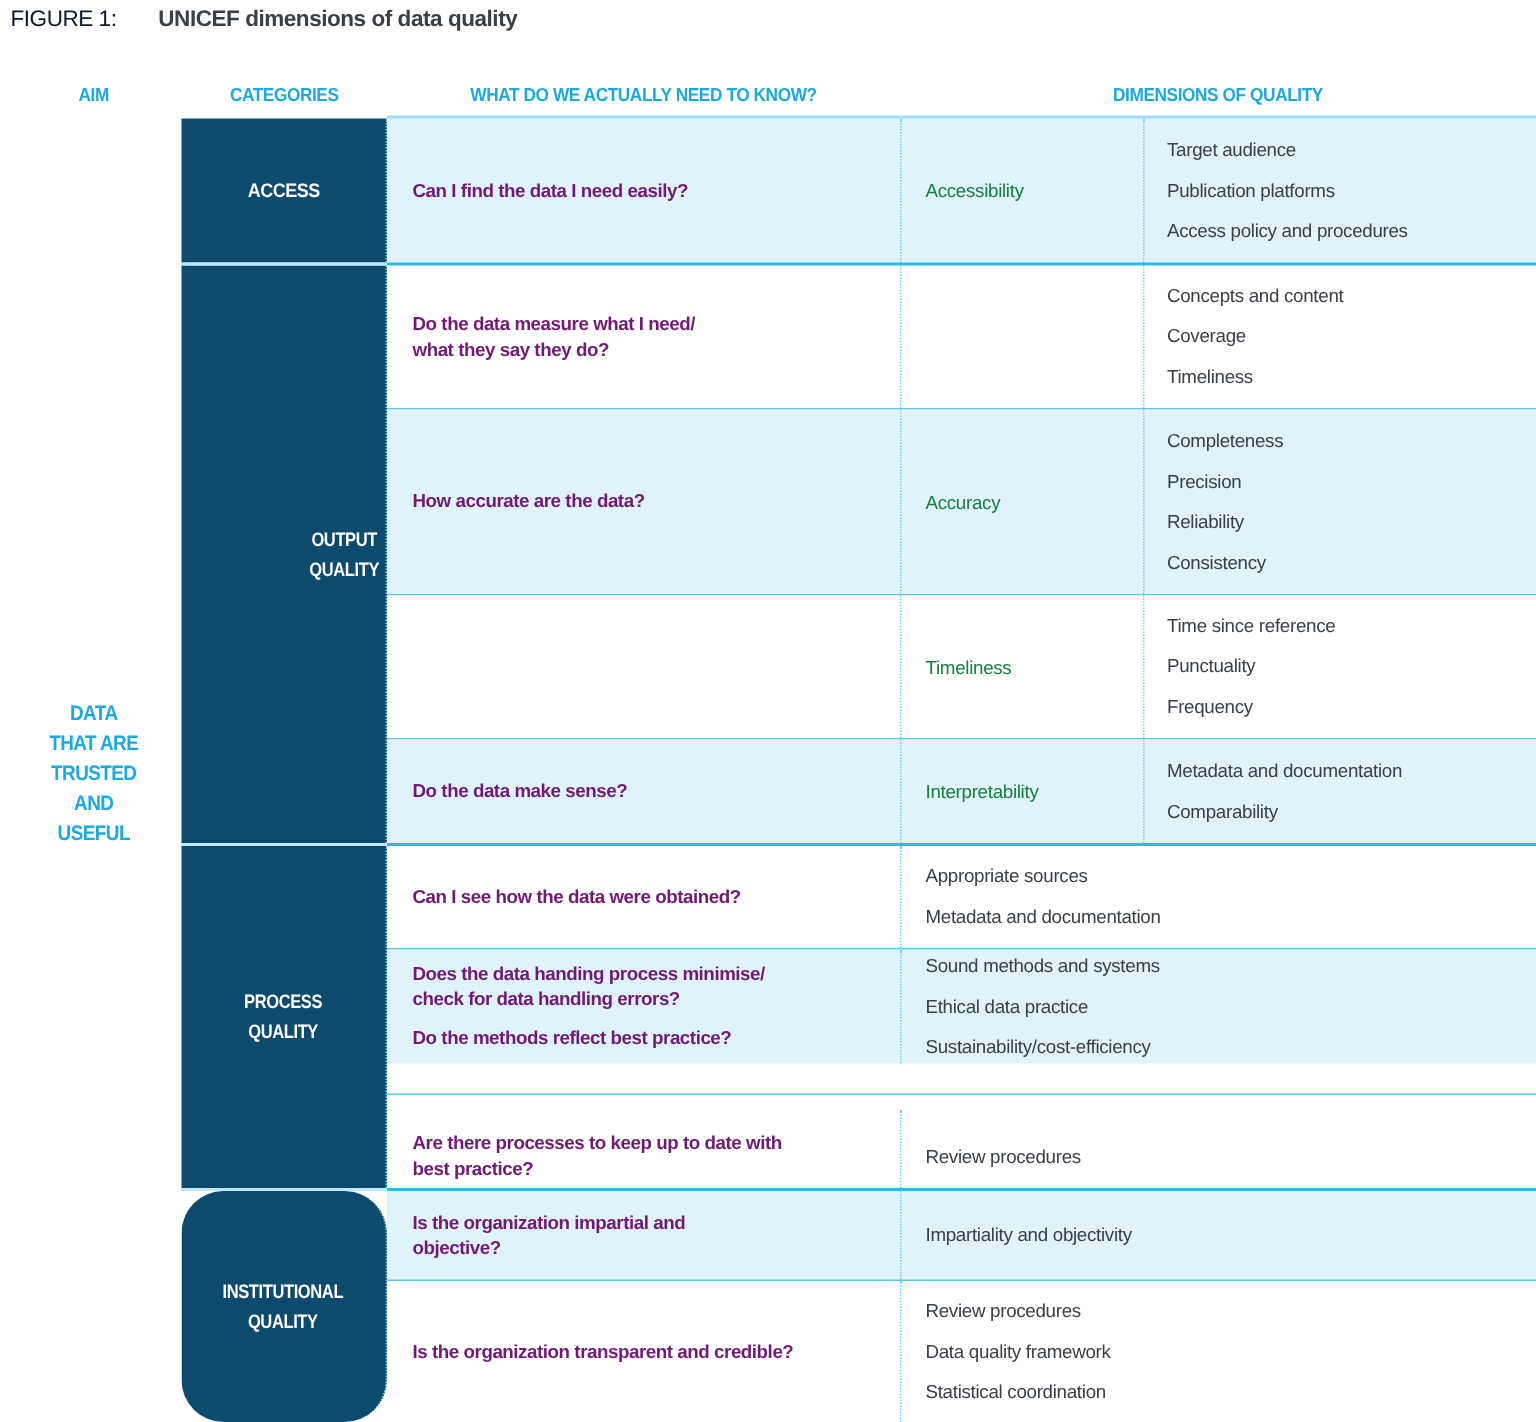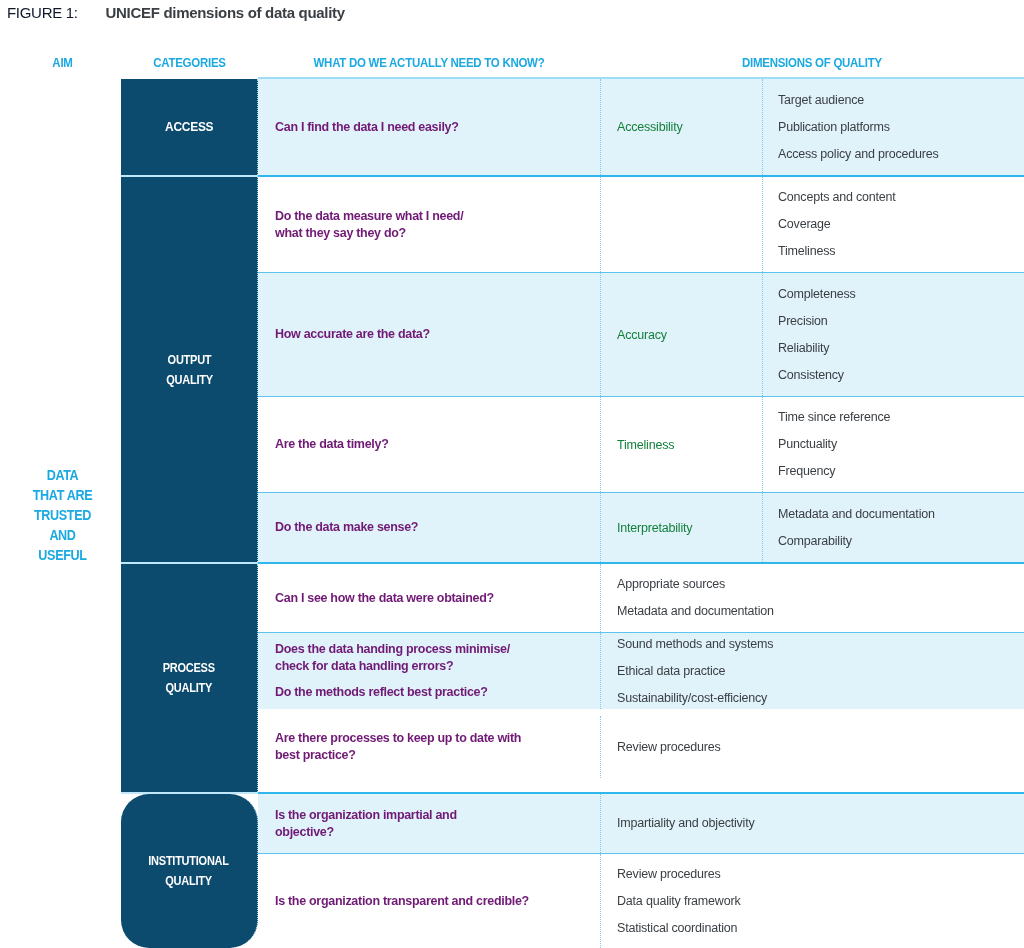--- a/index.html
+++ b/index.html
@@ -63,21 +63,21 @@
   <div class="vdiv1"></div>
   <div class="dim">Accessibility</div>
   <div class="vdiv2"></div>
   <div class="subs">
     <div>Target audience</div>
     <div>Publication platforms</div>
     <div>Access policy and procedures</div>
   </div>
 </div>
 
-<div class="cat" style="top:177px;height:385px;">
+<div class="cat" style="top:177px;height:385px;justify-content:flex-end;">
   <span>
     <span style="display:block">OUTPUT</span>
     <span style="display:block">QUALITY</span>
   </span>
 </div>
 
 <div class="row white" style="top:177px;height:95px;">
   <div class="q">
       <p style="width:210px">Do the data measure what I need/ what they say they do?</p>
     </div>
@@ -101,23 +101,20 @@
   <div class="subs">
     <div>Completeness</div>
     <div>Precision</div>
     <div>Reliability</div>
     <div>Consistency</div>
   </div>
 </div>
 <div class="hline" style="top:396px;"></div>
 
 <div class="row white" style="top:397px;height:95px;">
-  <div class="q">
-      <p>Are the data timely?</p>
-    </div>
   <div class="vdiv1"></div>
   <div class="dim">Timeliness</div>
   <div class="vdiv2"></div>
   <div class="subs">
     <div>Time since reference</div>
     <div>Punctuality</div>
     <div>Frequency</div>
   </div>
 </div>
 <div class="hline" style="top:492px;"></div>
@@ -161,21 +158,21 @@
   </div>
   <div class="vdiv1"></div>
   <div class="wide">
     <div>Sound methods and systems</div>
     <div>Ethical data practice</div>
     <div>Sustainability/cost-efficiency</div>
   </div>
 </div>
 <div class="hline" style="top:729px;"></div>
 
-<div class="row white" style="top:716px;height:62px;">
+<div class="row white" style="top:740px;height:62px;">
   <div class="q">
       <p style="width:250px">Are there processes to keep up to date with best practice?</p>
     </div>
   <div class="vdiv1"></div>
   <div class="wide">
     <div>Review procedures</div>
   </div>
 </div>
 
 <div class="cat" style="top:794px;height:154px;border-radius:28px;">

